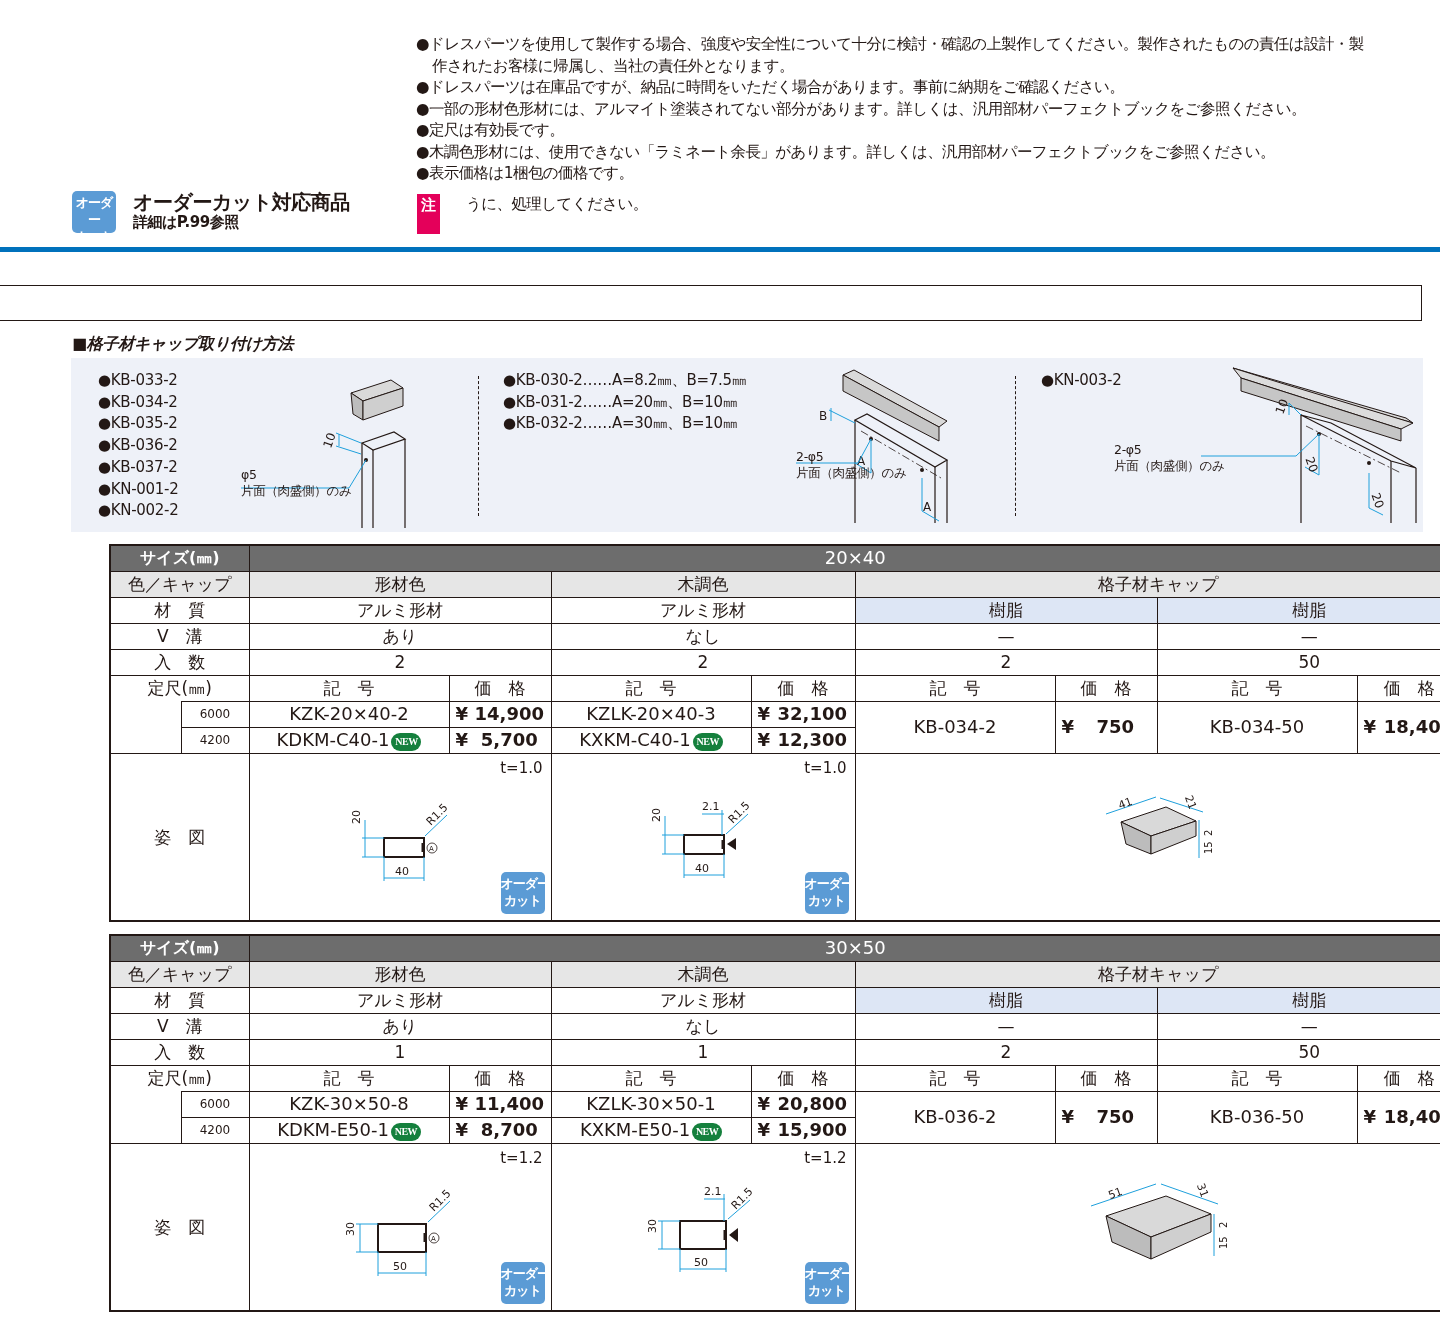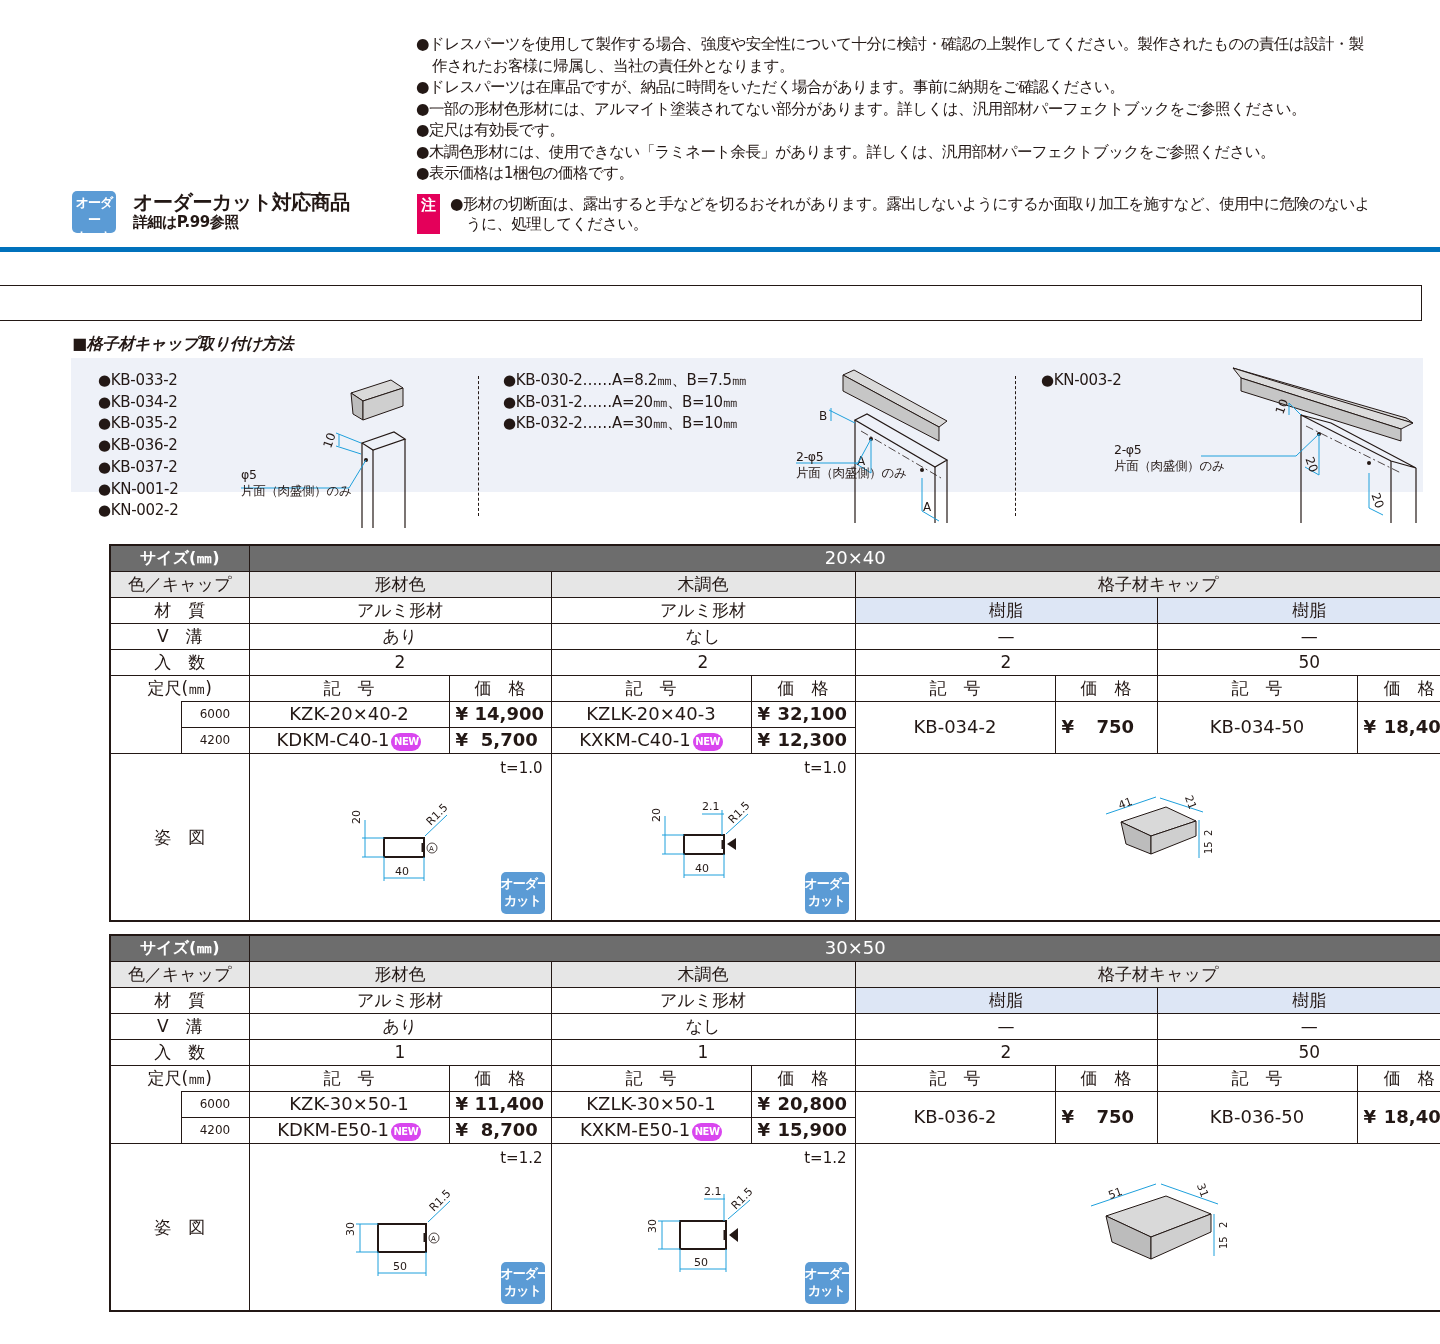--- a/index.html
+++ b/index.html
@@ -19,42 +19,42 @@
   .caution { position: absolute; left: 417px; top: 194px; display: flex; }
   .caution-badge { width: 23px; height: 40px; background: #e4005a; color: #fff; font-weight: bold; font-size: 15px; text-align: center; padding-top: 2px; }
   .caution-text { margin-left: 10px; font-size: 15.5px; line-height: 20px; letter-spacing: -0.6px; width: 985px; }
   .caution-text .cont { padding-left: 16px; }
 
   .blue-rule { position: absolute; left: 0; top: 247px; width: 1440px; height: 5px; background: #0071bc; }
   .empty-box { position: absolute; left: -2px; top: 285px; width: 1424px; height: 36px; border: 1.5px solid #231815; }
 
   
   .sec-title { position: absolute; left: 72px; top: 334px; font-size: 16px; font-weight: bold; letter-spacing: -0.3px; font-style: italic; }
-  .install { position: absolute; left: 71px; top: 358px; width: 1352px; height: 134px; background: #eef1f8; }
+  .install { position: absolute; left: 71px; top: 358px; width: 1352px; height: 174px; background: #eef1f8; }
   .ins-list { position: absolute; font-size: 15px; line-height: 21.7px; letter-spacing: -0.3px; }
   .ins-list .bullet::before { content: "●"; }
   .ins-dash { position: absolute; top: 18px; width: 0; height: 140px; border-left: 1.5px dashed #231815; }
   .ins-svg { position: absolute; }
   .ins-label { position: absolute; font-size: 12.5px; line-height: 14px; letter-spacing: -0.3px; white-space: nowrap; }
 
   
   table.spec { position: absolute; left: 71px; width: 1352px; border-collapse: collapse; table-layout: fixed; font-size: 17px; }
   table.spec td { border: 1px solid #231815; text-align: center; vertical-align: middle; padding: 0; height: 26px; line-height: 24px; white-space: nowrap; }
   table.spec { border: 2px solid #231815; margin-left: 38px; }
   .hdr-dark td.dark { background: #6d6d6d; color: #fff; }
   .hdr-dark td.dark.label { font-weight: bold; font-size: 16px; }
   .hdr-dark td.dark.size { font-size: 18px; }
   .row-light td { background: #e6e6e6; }
   td.resin { background: #dde6f5 !important; }
   td.lbl { letter-spacing: 0; }
   td.price { font-weight: bold; font-size: 18px; text-align: right; padding-right: 8px; }
   td.price .yen { float: left; padding-left: 6px; }
   td.code { font-size: 18px; }
   td.len { text-align: right; padding-right: 6px; font-size: 12px; }
-  .new-badge { display: inline-block; width: 30px; height: 18px; border-radius: 9px; background: #d946ef; color: #fff; font-size: 10px; font-weight: bold; line-height: 18px; vertical-align: 1px; margin-left: 2px; letter-spacing: -0.5px; }
+  .new-badge { display: inline-block; width: 30px; height: 18px; border-radius: 9px; background: #15803d; color: #fff; font-size: 10px; font-weight: bold; line-height: 18px; vertical-align: 1px; margin-left: 2px; letter-spacing: -0.5px; font-family: Liberation Serif, serif; }
   td.fig { height: 168px; position: relative; vertical-align: top; }
   .fig-wrap { position: relative; width: 100%; height: 166px; }
   .t-label { position: absolute; right: 8px; top: 2px; font-size: 15px; }
   .oc-small { position: absolute; right: 6px; bottom: 6px; width: 44px; height: 42px; background: #5b9bd5; border-radius: 5px; color: #fff; font-weight: bold; font-size: 13px; line-height: 17px; text-align: center; padding-top: 3px; letter-spacing: -1px; }
   .fig svg { position: absolute; left: 0; top: 0; }
 </style>
 </head>
 <body>
 
 <div class="notes">
@@ -74,21 +74,20 @@
   </div>
   <div class="oc-text">
     <div class="oc-title">オーダーカット対応商品</div>
     <div class="oc-sub">詳細はP.99参照</div>
   </div>
 </div>
 
 <div class="caution">
   <div class="caution-badge">注</div>
   <div class="caution-text">
-    <div>●形材の切断面は、露出すると手などを切るおそれがあります。露出しないようにするか面取り加工を施すなど、使用中に危険のないよ</div>
     <div class="cont">うに、処理してください。</div>
   </div>
 </div>
 
 <div class="blue-rule"></div>
 <div class="empty-box"></div>
 
 <div class="sec-title">■格子材キャップ取り付け方法</div>
 <div class="install">
 
@@ -395,21 +394,21 @@
     <td>記　号</td>
     <td>価　格</td>
     <td>記　号</td>
     <td>価　格</td>
     <td>記　号</td>
     <td>価　格</td>
   </tr>
   <tr>
     <td style="border-top:none;border-bottom:none;"></td>
     <td class="len">6000</td>
-    <td class="code">KZK-30×50-1</td>
+    <td class="code">KZK-30×50-8</td>
     <td class="price"><span class="yen">¥</span><span>11,400</span></td>
     <td class="code">KZLK-30×50-1</td>
     <td class="price"><span class="yen">¥</span><span>20,800</span></td>
     <td class="code" rowspan="2">KB-036-2</td>
     <td class="price" rowspan="2"><span class="yen">¥</span><span>750</span></td>
     <td class="code" rowspan="2">KB-036-50</td>
     <td class="price" rowspan="2"><span class="yen">¥</span><span>18,400</span></td>
   </tr>
   <tr>
     <td style="border-top:none;"></td>

